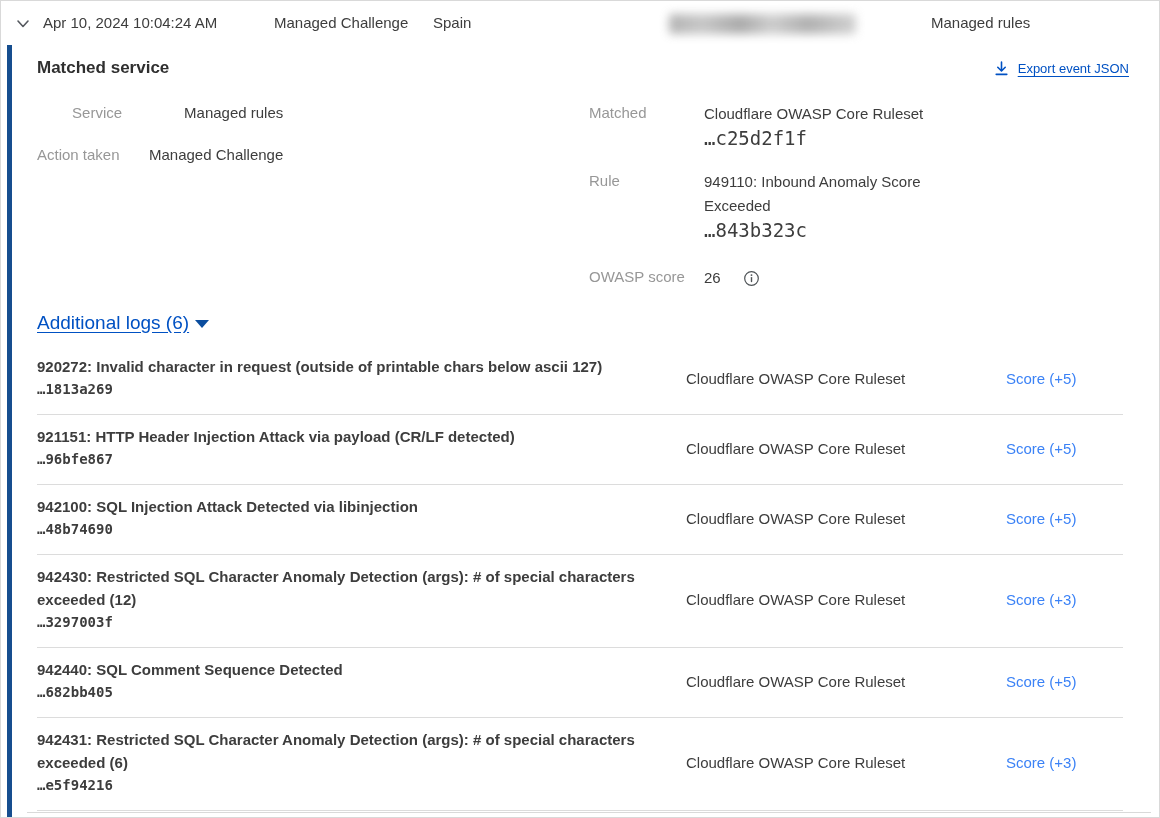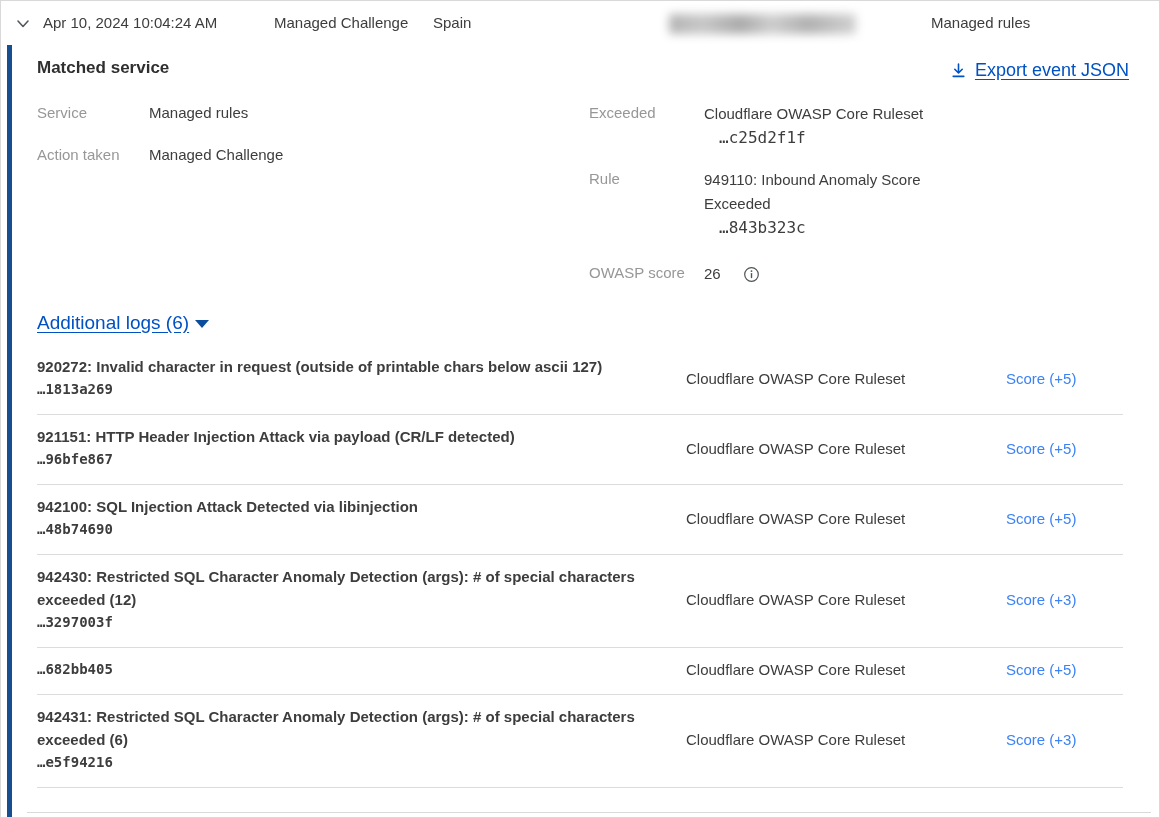--- a/index.html
+++ b/index.html
@@ -44,36 +44,36 @@
     width: 5px; background: #164e8f;
   }
   
   .panel-title {
     position: absolute; left: 36px; top: 57px;
     font-size: 17px; font-weight: 700; color: #2f2f2f; text-align: right;
   }
   .export-link {
     position: absolute; right: 30px; top: 59px;
     display: flex; align-items: center; gap: 8px;
-    font-size: 18px; color: #0051c3; text-decoration: none; cursor: pointer;
+    font-size: 13px; color: #0051c3; text-decoration: none; cursor: pointer;
   }
   .export-link .label { text-decoration: underline; text-underline-offset: 3px; }
   
   .details-left  { position: absolute; left: 36px;  top: 101px; font-size: 15px; }
   .details-right { position: absolute; left: 588px; top: 101px; font-size: 15px; }
-  .drow { display: flex; margin-bottom: 21px; }
+  .drow { display: flex; margin-bottom: 21px; justify-content: flex-end; }
   .details-right .drow.ruleset { margin-bottom: 18px; }
   .details-right .drow.rule    { margin-bottom: 22px; }
   .dlabel { width: 112px; flex: none; color: #979797; line-height: 21px; }
   .details-right .dlabel { width: 115px; }
   .dvalue { color: #3d3d3d; line-height: 21px; }
   .details-right .dvalue { width: 240px; line-height: 24px; }
   .hash {
     font-family: "DejaVu Sans Mono", "Liberation Mono", monospace;
-    font-size: 16px; color: #3d3d3d; line-height: 24px; margin-left: 15px;
+    font-size: 19px; color: #3d3d3d; line-height: 24px;
   }
   .owasp-value { display: flex; align-items: center; gap: 22px; }
   .info-icon { display: inline-block; width: 17px; height: 17px; cursor: pointer; }
   
   .logs-toggle {
     position: absolute; left: 36px; top: 311px;
     display: inline-flex; align-items: center;
     font-size: 19px; color: #0051c3; cursor: pointer;
   }
   .logs-toggle .label { text-decoration: underline; text-underline-offset: 3px; }
@@ -133,21 +133,21 @@
       <span class="dvalue">Managed rules</span>
     </div>
     <div class="drow">
       <span class="dlabel">Action taken</span>
       <span class="dvalue">Managed Challenge</span>
     </div>
   </div>
 
   <div class="details-right">
     <div class="drow ruleset">
-      <span class="dlabel">Exceeded</span>
+      <span class="dlabel">Matched</span>
       <span class="dvalue">
         <span>Cloudflare OWASP Core Ruleset</span><br>
         <span class="hash">…c25d2f1f</span>
       </span>
     </div>
     <div class="drow rule">
       <span class="dlabel">Rule</span>
       <span class="dvalue">
         <span>949110: Inbound Anomaly Score Exceeded</span><br>
         <span class="hash">…843b323c</span>
@@ -203,20 +203,21 @@
     <div class="log-desc-cell">
       <div class="log-desc">942430: Restricted SQL Character Anomaly Detection (args): # of special characters exceeded (12)</div>
       <div class="log-hash">…3297003f</div>
     </div>
     <div class="log-ruleset">Cloudflare OWASP Core Ruleset</div>
     <div class="log-score">Score (+3)</div>
   </div>
 
   <div class="log-row">
     <div class="log-desc-cell">
+      <div class="log-desc">942440: SQL Comment Sequence Detected</div>
       <div class="log-hash">…682bb405</div>
     </div>
     <div class="log-ruleset">Cloudflare OWASP Core Ruleset</div>
     <div class="log-score">Score (+5)</div>
   </div>
 
   <div class="log-row">
     <div class="log-desc-cell">
       <div class="log-desc">942431: Restricted SQL Character Anomaly Detection (args): # of special characters exceeded (6)</div>
       <div class="log-hash">…e5f94216</div>

